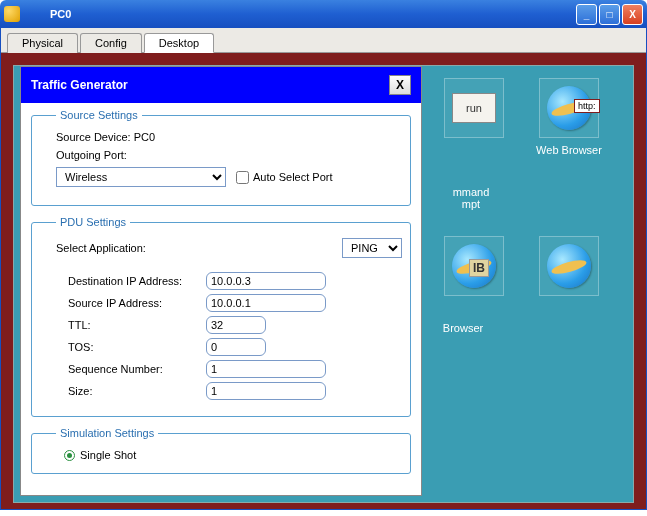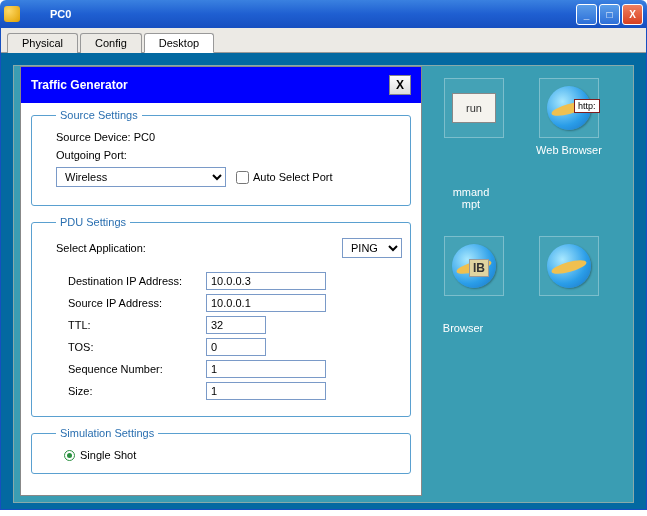--- a/index.html
+++ b/index.html
@@ -5,21 +5,21 @@
 * { box-sizing: border-box; margin: 0; padding: 0; }
 body { font-family: Tahoma, Arial, sans-serif; font-size: 11px; background: #fff; width: 647px; height: 516px; overflow: hidden; }
 
 .titlebar { height: 28px; background: linear-gradient(to bottom, #3a81e0 0%, #1f5fd1 50%, #164fc0 100%); display: flex; align-items: center; padding: 0 4px; border-radius: 6px 6px 0 0; }
 .ticon { width: 16px; height: 16px; background: radial-gradient(circle at 30% 30%, #ffd966, #e0a000); border-radius: 3px; margin-right: 6px; }
 .ttitle { color: #fff; font-weight: bold; flex: 1; padding-left: 24px; }
 .winbtn { width: 21px; height: 21px; margin-left: 2px; border-radius: 3px; border: 1px solid #fff; display: flex; align-items: center; justify-content: center; color: #fff; font-weight: bold; font-size: 10px; cursor: pointer; }
 .winbtn.min, .winbtn.max { background: linear-gradient(to bottom, #5a9de8, #2d6fd8); }
 .winbtn.close { background: linear-gradient(to bottom, #f08060, #d84020); }
 
-.winbody { background: #0369a1; border: 1px solid #164fc0; border-top: none; height: 482px; }
+.winbody { background: #7f1d1d; border: 1px solid #164fc0; border-top: none; height: 482px; }
 
 .tabs { display: flex; padding: 4px 6px 0 6px; border-bottom: 1px solid #999; background: #eceae5; }
 .tab { padding: 3px 14px; border: 1px solid #999; border-bottom: none; background: #eceae5; margin-right: 2px; border-radius: 3px 3px 0 0; cursor: pointer; position: relative; top: 1px; }
 .tab.active { background: #fff; border-bottom: 1px solid #fff; font-weight: normal; }
 
 .desktop { background: #3a9db3; margin: 12px; height: 438px; position: relative; border: 1px solid #8aa; overflow: hidden; }
 
 .deskicon { position: absolute; width: 90px; text-align: center; color: #fff; cursor: pointer; }
 .deskicon .iconbox { width: 60px; height: 60px; margin: 0 auto 6px; border: 1px solid rgba(255,255,255,0.3); background: rgba(255,255,255,0.05); display: flex; align-items: center; justify-content: center; position: relative; }
 .ielogo { width: 44px; height: 44px; border-radius: 50%; background: radial-gradient(circle at 35% 35%, #a8e8ff, #2a9de8 60%, #1a6fc0); position: relative; box-shadow: 1px 1px 2px rgba(0,0,0,0.3); }
@@ -36,21 +36,21 @@
 
 fieldset { border: 1px solid #5aa0d0; border-radius: 3px; margin-bottom: 10px; padding: 10px 8px 12px 24px; }
 legend { color: #2a6fb0; padding: 0 4px; font-size: 11px; }
 .row { display: flex; align-items: center; margin-bottom: 6px; }
 select, input[type=text] { border: 1px solid #7a9ac8; padding: 2px 4px; font-family: inherit; font-size: 11px; background: #fff; }
 .portselect { width: 170px; }
 .appselect { width: 60px; float: right; }
 .chk { margin: 0 4px 0 10px; border: 1px solid #7a9ac8; width: 13px; height: 13px; }
 .fldrow { display: flex; align-items: center; margin: 4px 0 4px 12px; }
 .fldrow label { min-width: 138px; }
-.fldrow input { width: 120px; }
+.fldrow input { width: 120px; border-radius: 6px; }
 .radio { width: 11px; height: 11px; border: 1px solid #2a9040; border-radius: 50%; display: inline-block; vertical-align: middle; margin-right: 5px; position: relative; }
 .radio.checked::after { content: ""; position: absolute; top: 2px; left: 2px; width: 5px; height: 5px; background: #2a9040; border-radius: 50%; }
 
 .scrollbar { position: absolute; right: 408px; top: 0; width: 16px; height: 430px; background: #e8e4dc; border: 1px solid #c0bcb4; }
 .scrollbar .thumb { background: #c8c4bc; border: 1px solid #a8a49c; margin: 14px 1px 0 1px; height: 360px; }
 .scrollbar .arr { height: 14px; background: #d8d4cc; text-align: center; line-height: 12px; color: #666; font-size: 9px; }
 .scrollbar .arr.bottom { position: absolute; bottom: 0; left: 0; right: 0; }
 </style>
 </head>
 <body>

